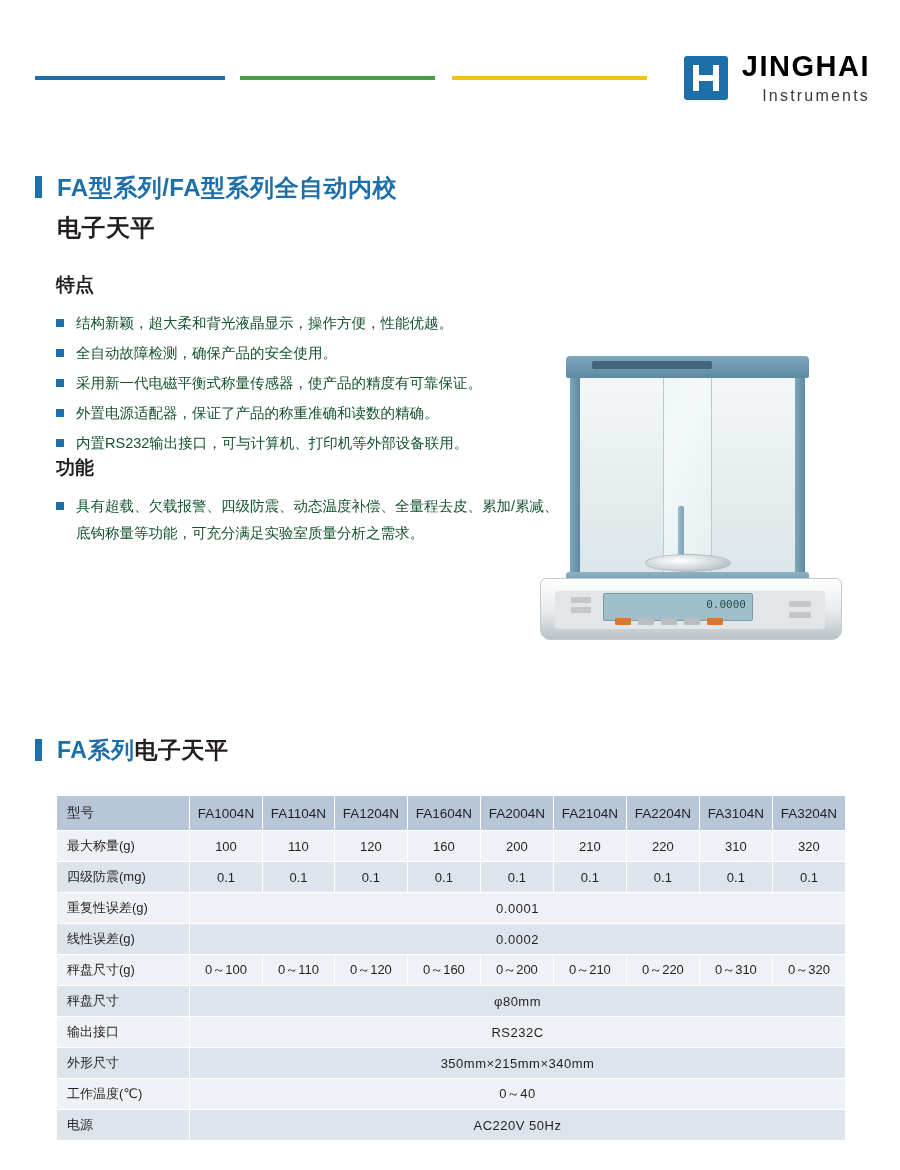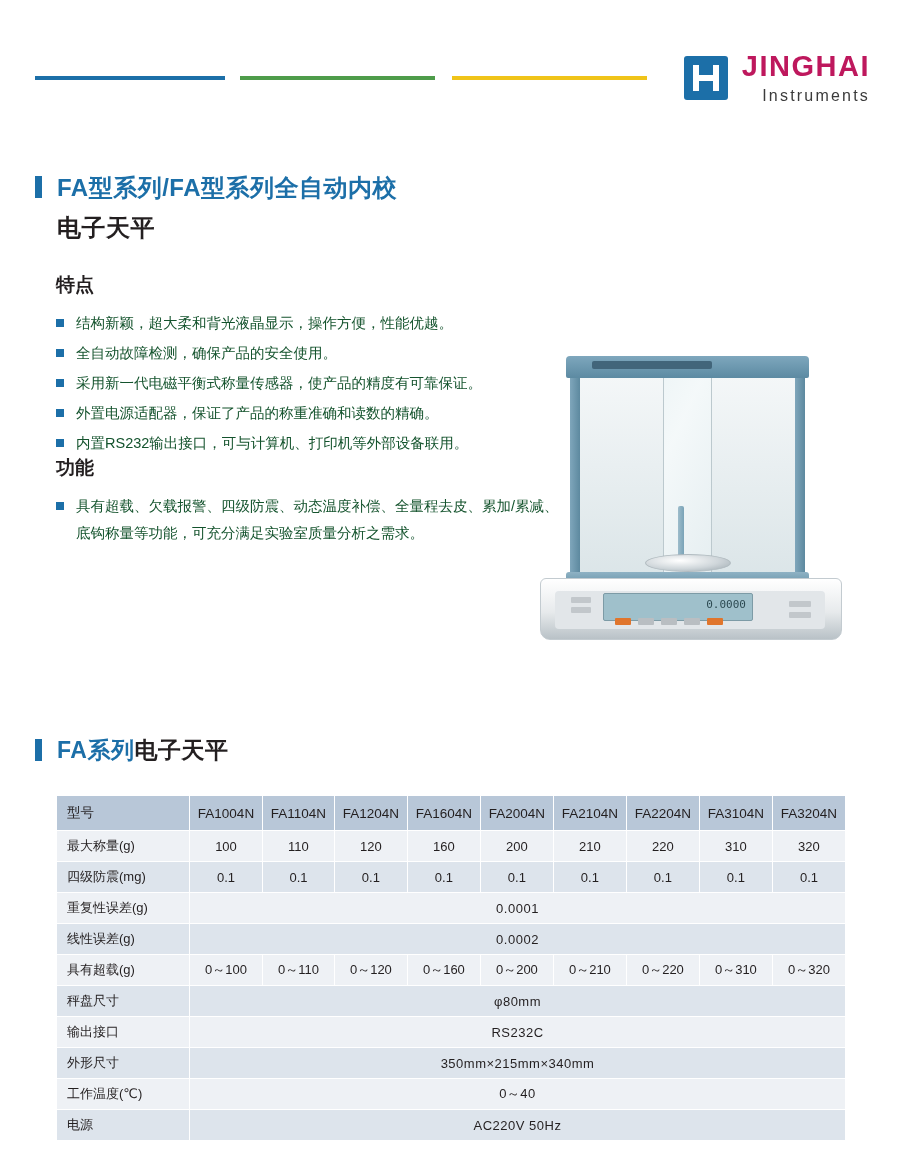--- a/index.html
+++ b/index.html
@@ -57,21 +57,21 @@
   .logo-mark .b3 { left: 9px;  top: 19px; width: 26px; height: 6px; }
   .logo-mark .b4 { left: 17px; top: 6px;  width: 10px; height: 5px; background:#1c6fa8; }
 
   .logo-text {
     line-height: 1;
   }
   .logo-name {
     font-size: 29px;
     letter-spacing: 1.5px;
     font-weight: 700;
-    color: #be185d;
+    color: #000000;
   }
   .logo-sub {
     font-size: 16px;
     letter-spacing: 2.2px;
     color: #3b3b3b;
     margin-top: 7px;
     text-align: right;
   }
 
   
@@ -499,21 +499,21 @@
     </tr>
     <tr class="row-a">
       <td class="label-col">重复性误差(g)</td>
       <td class="merged" colspan="9">0.0001</td>
     </tr>
     <tr class="row-b">
       <td class="label-col">线性误差(g)</td>
       <td class="merged" colspan="9">0.0002</td>
     </tr>
     <tr class="row-a">
-      <td class="label-col">具有超载(g)</td>
+      <td class="label-col">秤盘尺寸(g)</td>
       <td>0～100</td>
       <td>0～110</td>
       <td>0～120</td>
       <td>0～160</td>
       <td>0～200</td>
       <td>0～210</td>
       <td>0～220</td>
       <td>0～310</td>
       <td>0～320</td>
     </tr>

